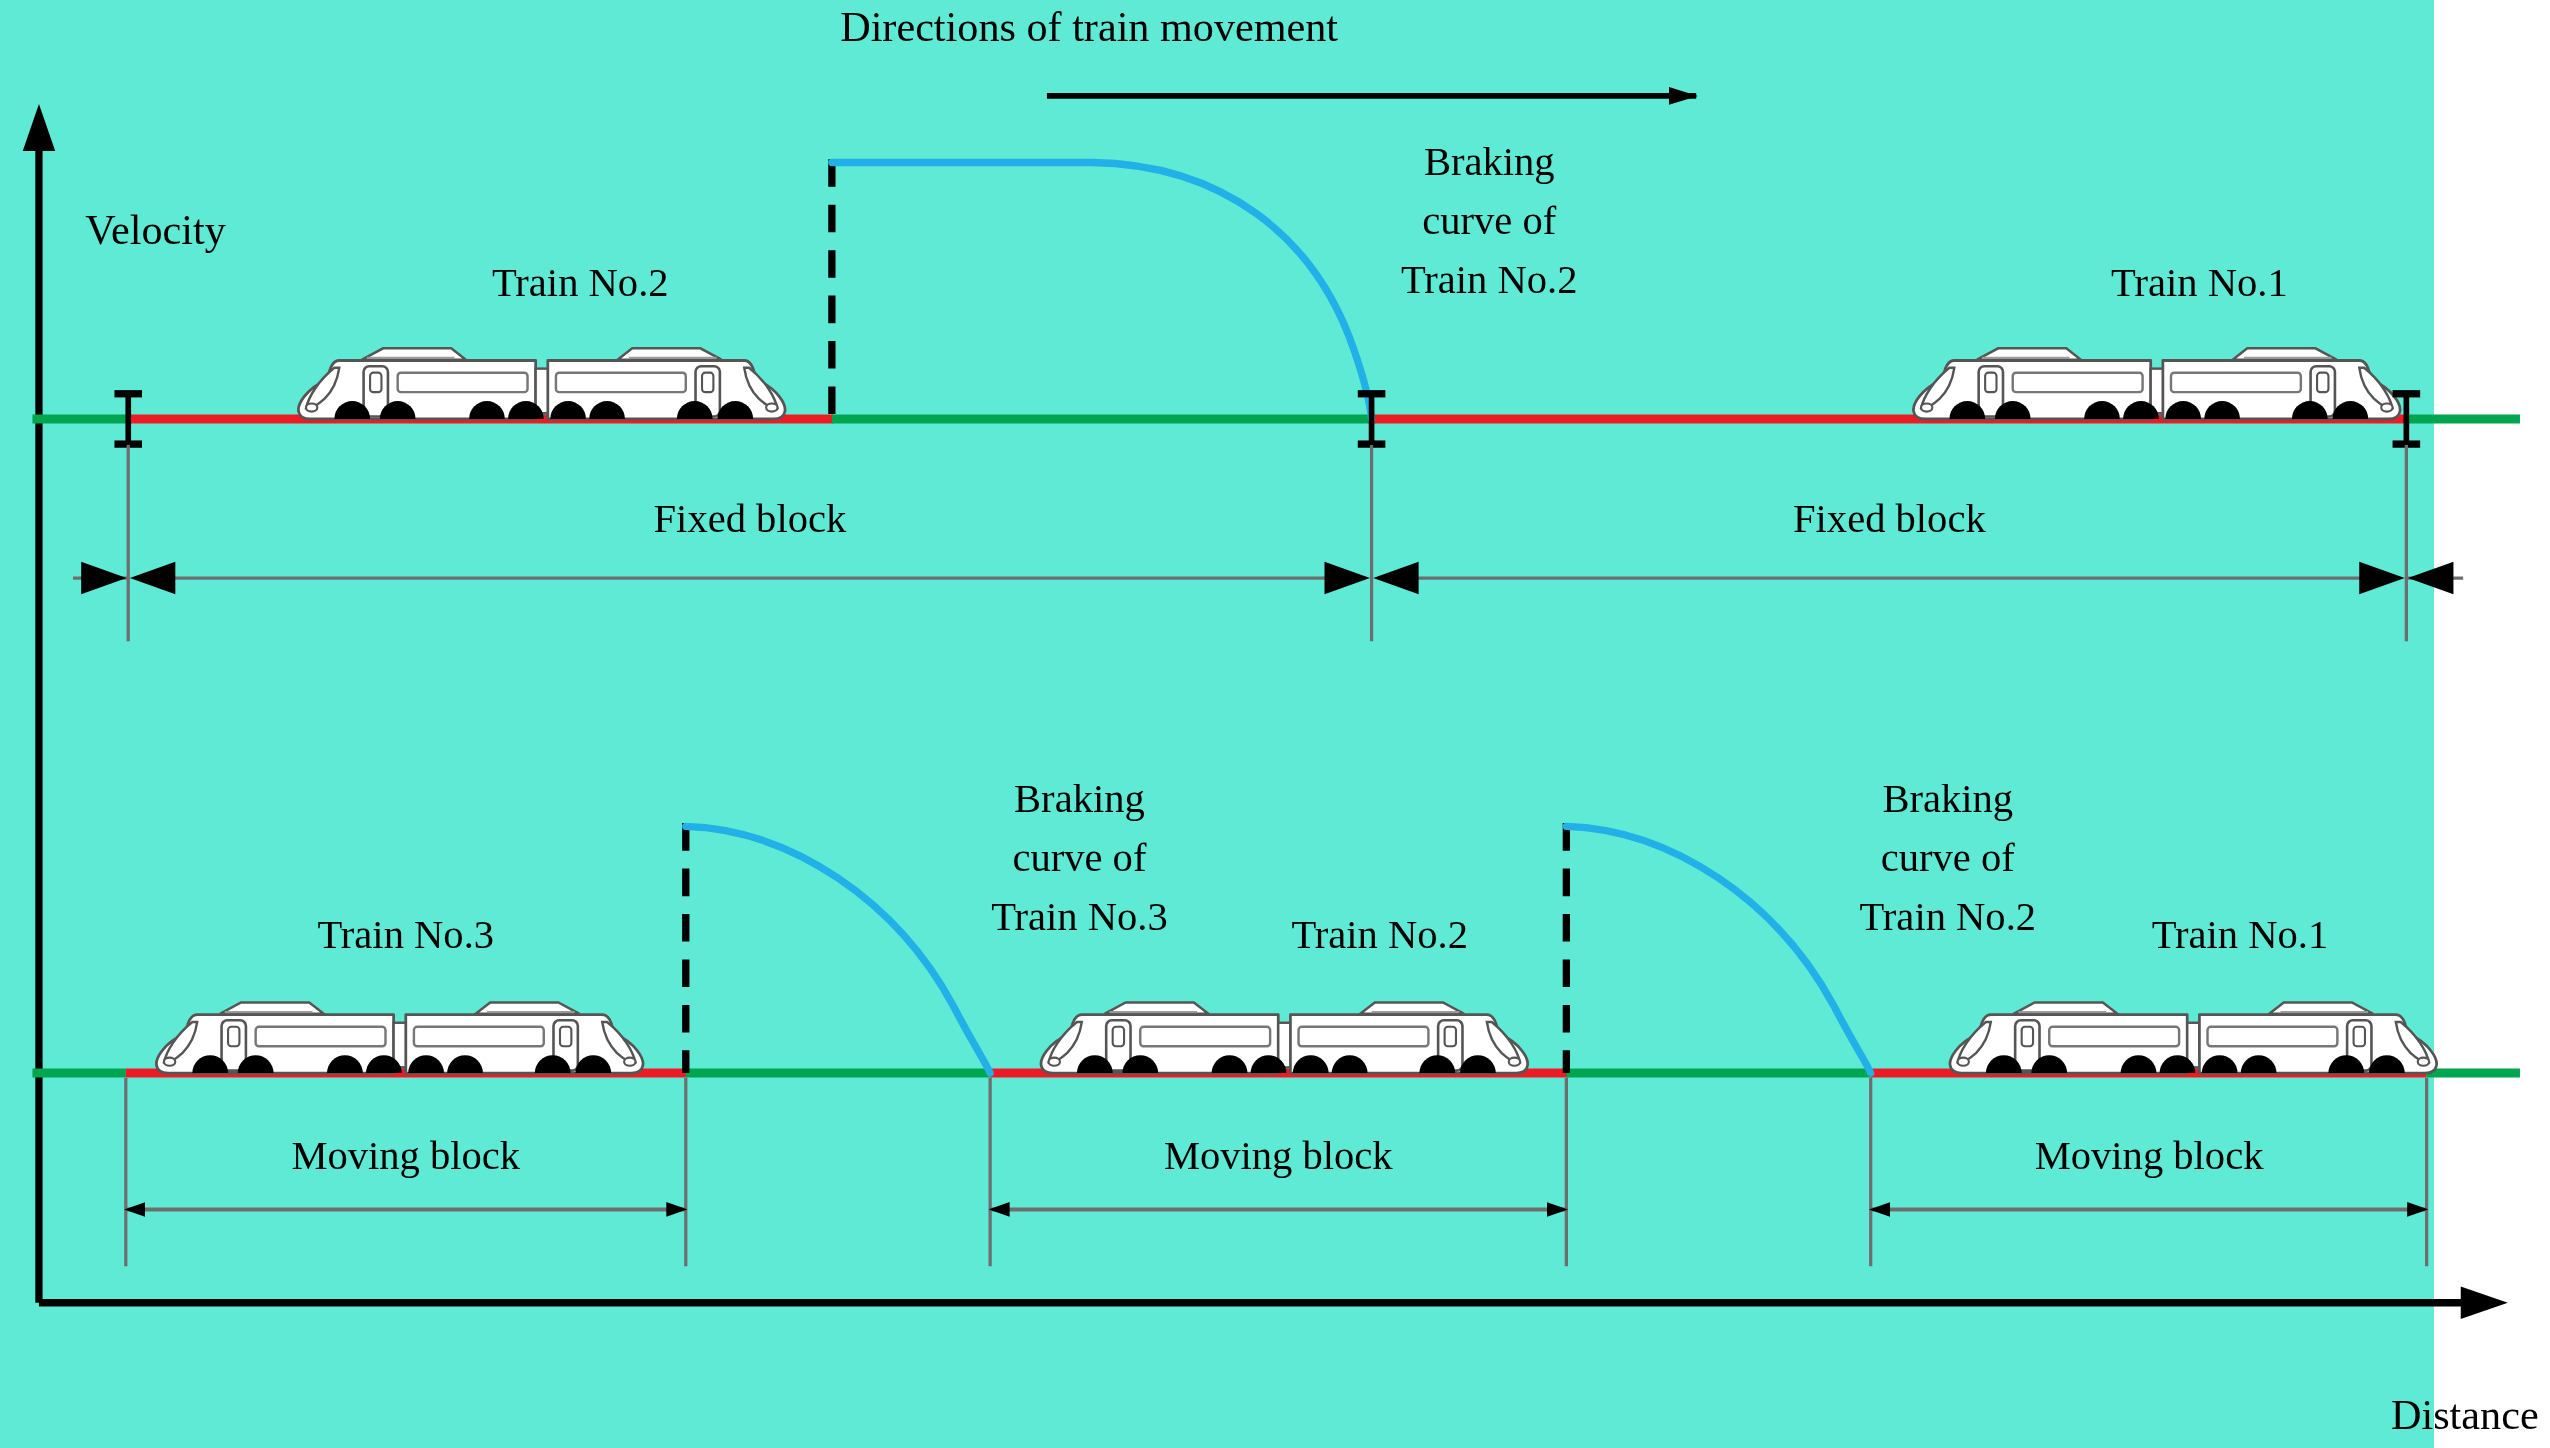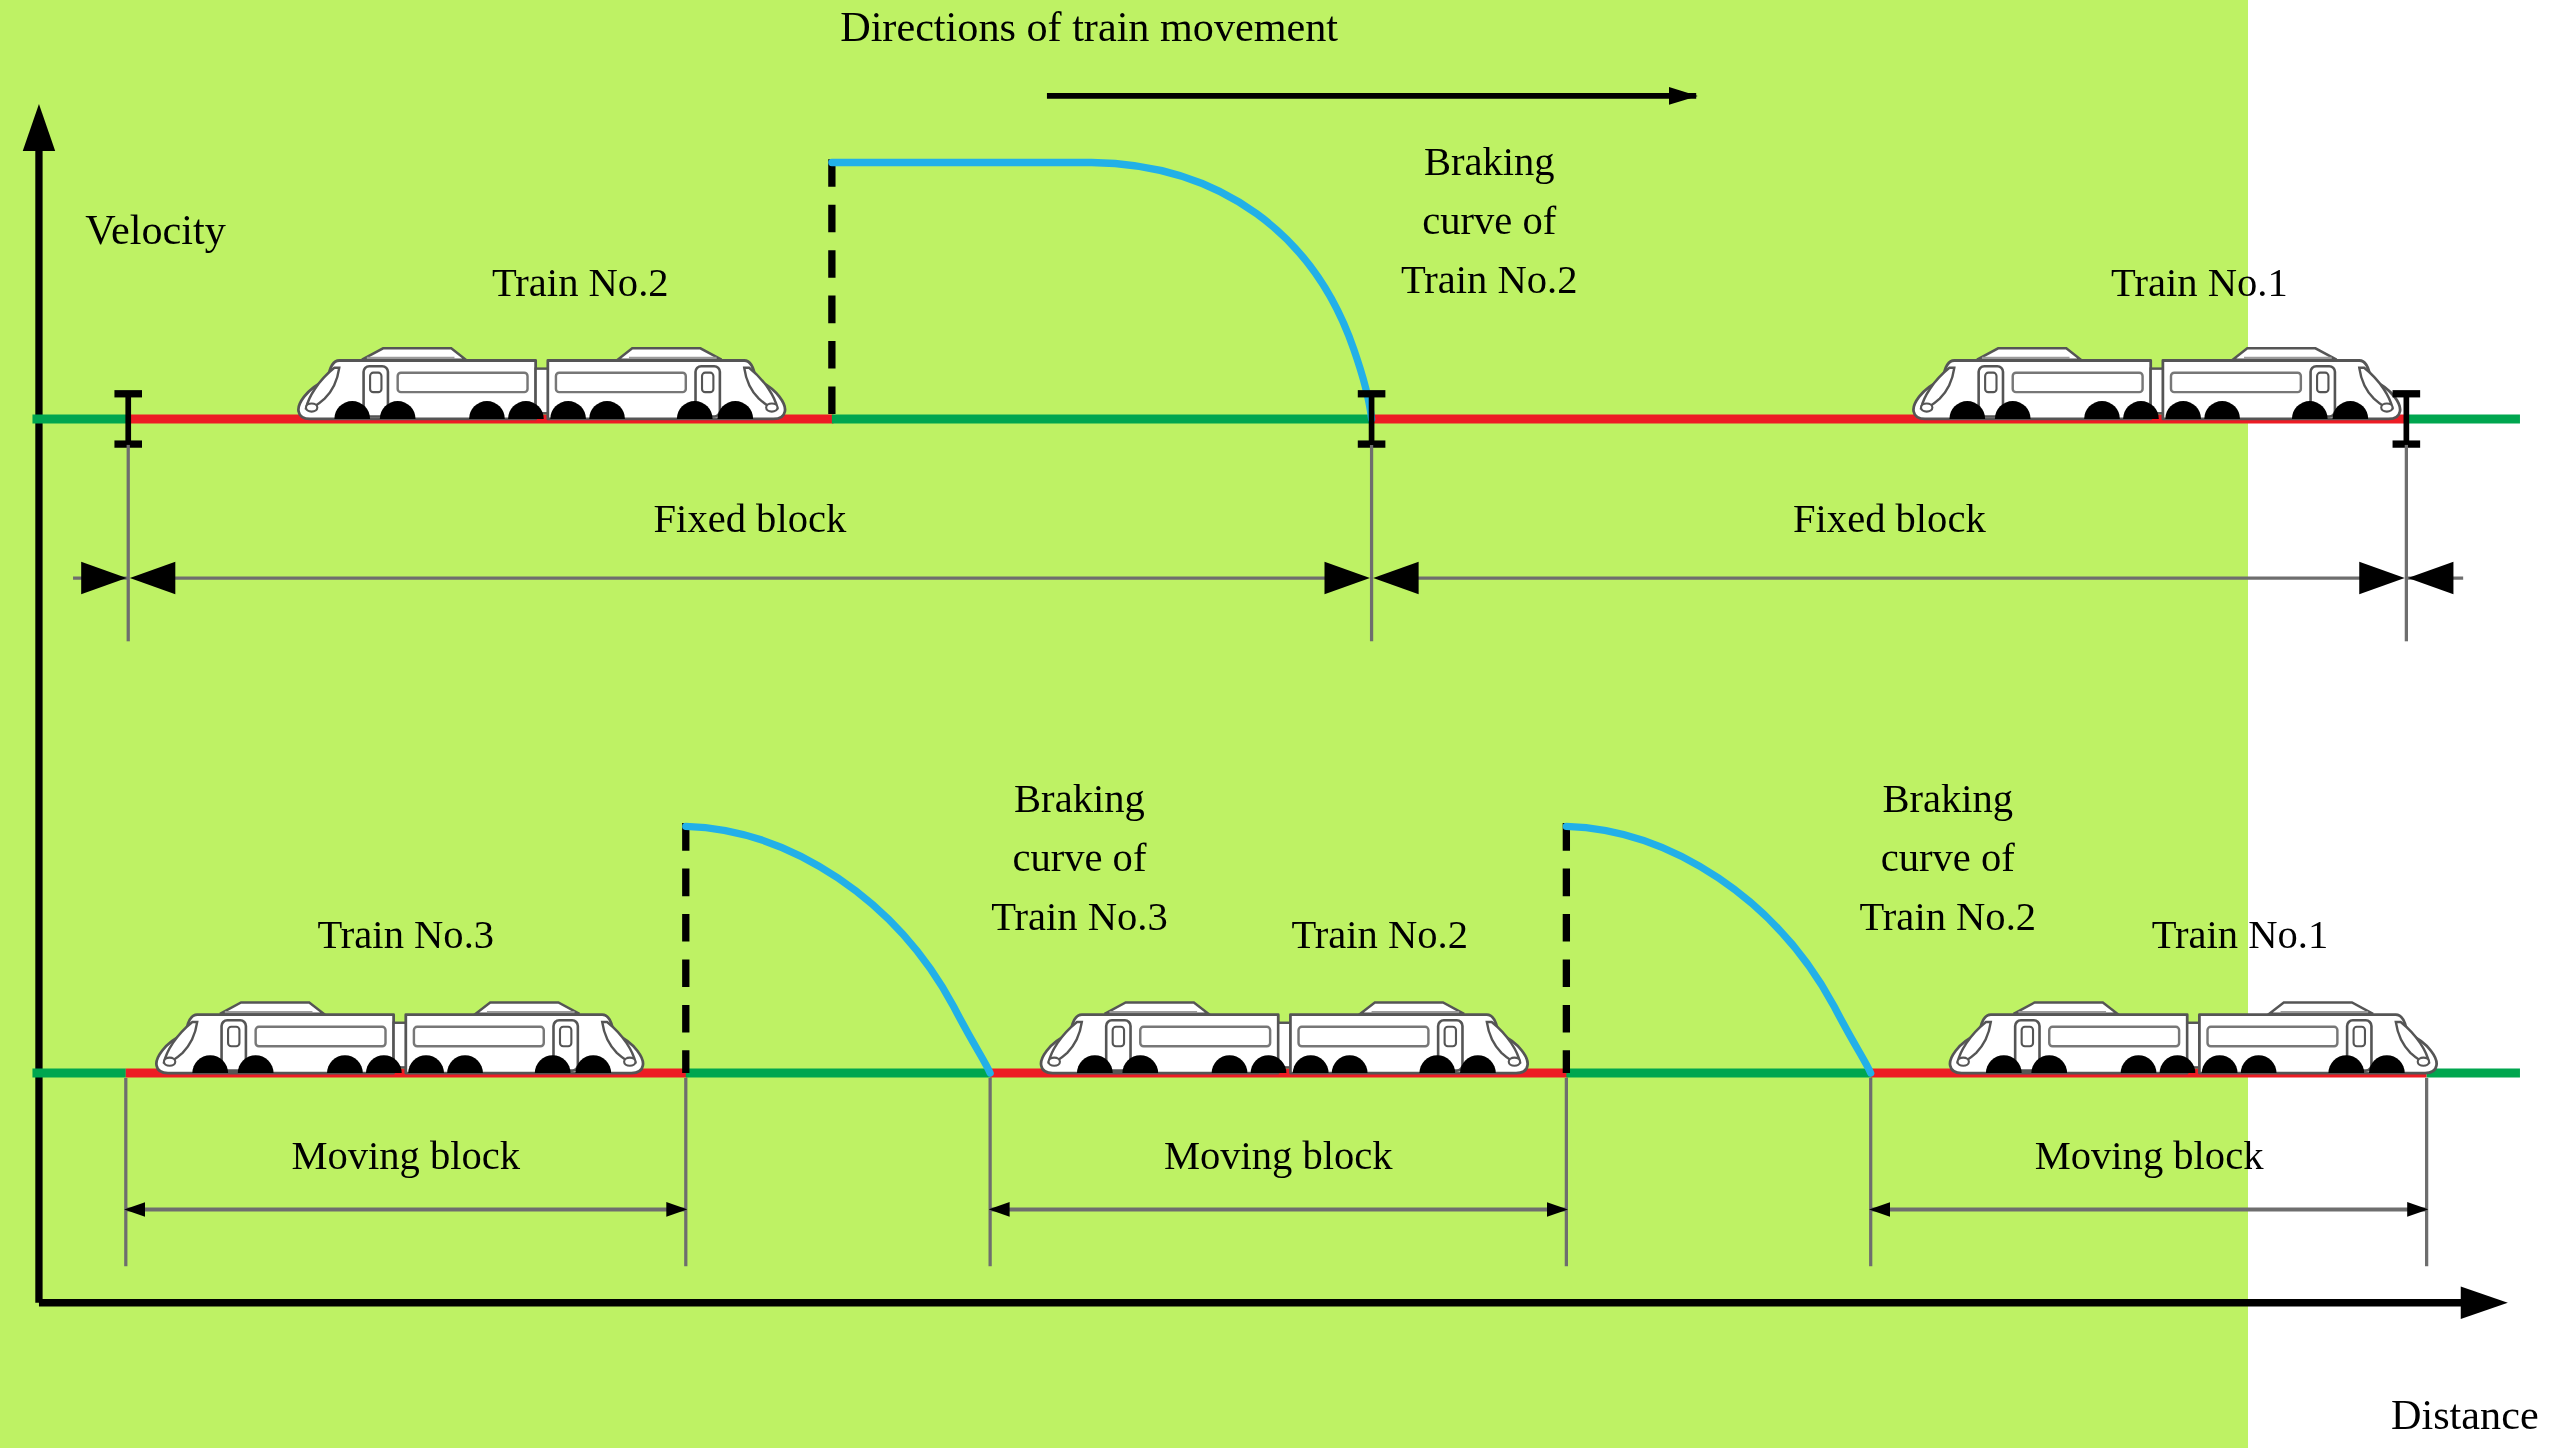--- a/index.html
+++ b/index.html
@@ -1,18 +1,18 @@
 <!DOCTYPE html>
 <html style="font-size:13px"><head>
 <meta charset="utf-8">
 <style>
   html,body{margin:0;padding:0;background:#ffffff;}
   body{width:2550px;height:1449px;overflow:hidden;
        font-family:"Liberation Serif","DejaVu Serif",serif;}
-  #stage{position:relative;width:2248px;height:1449px;background:#bef264;}
+  #stage{position:relative;width:2434px;height:1449px;background:#5eead4;}
   svg#diagram{display:block;width:2550px;height:1449px;}
   .lbl{font-family:"Liberation Serif","DejaVu Serif",serif;fill:#000;}
   .lbl-xl{font-size:52px;}
   .lbl-lg{font-size:50px;}
 </style>
 </head>
 <body>
 
 <div id="stage">
 <svg id="diagram" viewBox="0 0 3142 1785" xmlns="http://www.w3.org/2000/svg">

